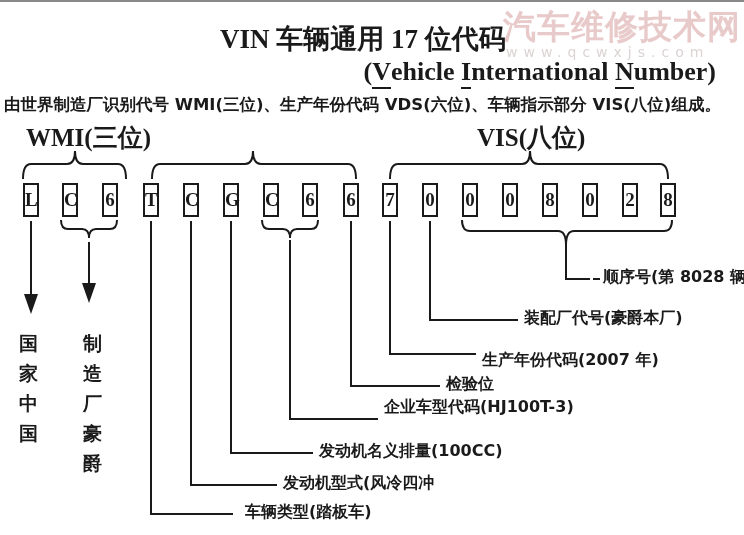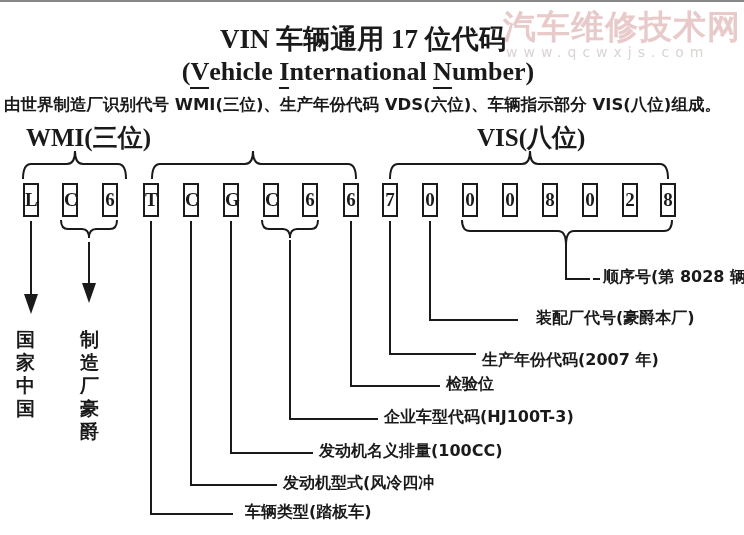--- a/index.html
+++ b/index.html
@@ -22,21 +22,21 @@
     font-size:14px; letter-spacing:6px;
     color:var(--wmGray,#dcd3d3); white-space:nowrap;
   }
 
   
   .title {
     position:absolute; left:0; top:19px; width:726px; text-align:center;
     font-size:27px; font-weight:bold; white-space:nowrap;
   }
   .sub {
-    position:absolute; left:0; top:55px; width:716px; text-align:center;
+    position:absolute; left:0; top:55px; width:716px; 
     font-size:26px; font-weight:bold; white-space:nowrap;
   }
   .sub .u { display:inline-block; border-bottom:2px solid var(--ink,#1a1a1a); }
   .desc {
     position:absolute; left:4px; top:92px; width:740px;
     font-size:16.5px; font-weight:bold; white-space:nowrap;
   }
 
   
   .sec {
@@ -54,22 +54,22 @@
 
   
   .callout-label {
     position:absolute; font-size:16px; font-weight:bold; line-height:18px;
     white-space:nowrap;
   }
 
   
   .vtext {
     position:absolute; width:22px; top:326px;
-    font-size:19px; font-weight:bold; line-height:23px;
-    word-break:break-all; text-align:left;
+    font-size:19px; font-weight:bold; line-height:30px;
+    word-break:break-all; text-align:right;
   }
 
   svg.overlay { position:absolute; left:0; top:0; }
   svg.overlay .ln { stroke:var(--ink,#1a1a1a); stroke-width:2; fill:none; }
   svg.overlay .ah { fill:var(--ink,#1a1a1a); stroke:none; }
 </style>
 </head>
 <body>
 
 <div class="stage" style="--ink: #1a1a1a; --bg: #ffffff; --wmPink: #e9caca; --wmGray: #dcd3d3;">
@@ -132,19 +132,19 @@
       <div class="vin-box" style="left: 660px;">8</div>
     </div>
 
   <div class="vtext" style="left:16px">国家中国</div>
   <div class="vtext" style="left:80px">制造厂豪爵</div>
 
   <div id="callout-labels">
       <div class="callout-label" style="left: 245px; top: 501px; text-align: center;">车辆类型(踏板车)</div>
       <div class="callout-label" style="left: 283px; top: 472px;">发动机型式(风冷四冲</div>
       <div class="callout-label" style="left: 319px; top: 440px;">发动机名义排量(100CC)</div>
-      <div class="callout-label" style="left: 384px; top: 406px;">企业车型代码(HJ100T-3)</div>
+      <div class="callout-label" style="left: 384px; top: 396px;">企业车型代码(HJ100T-3)</div>
       <div class="callout-label" style="left: 446px; top: 373px;">检验位</div>
       <div class="callout-label" style="left: 482px; top: 349px;">生产年份代码(2007 年)</div>
-      <div class="callout-label" style="left: 536px; top: 307px;">装配厂代号(豪爵本厂)</div>
+      <div class="callout-label" style="left: 524px; top: 307px;">装配厂代号(豪爵本厂)</div>
       <div class="callout-label" style="left: 603px; top: 266px;">顺序号(第 8028 辆)</div>
     </div>
 </div>
 
 </body></html>

